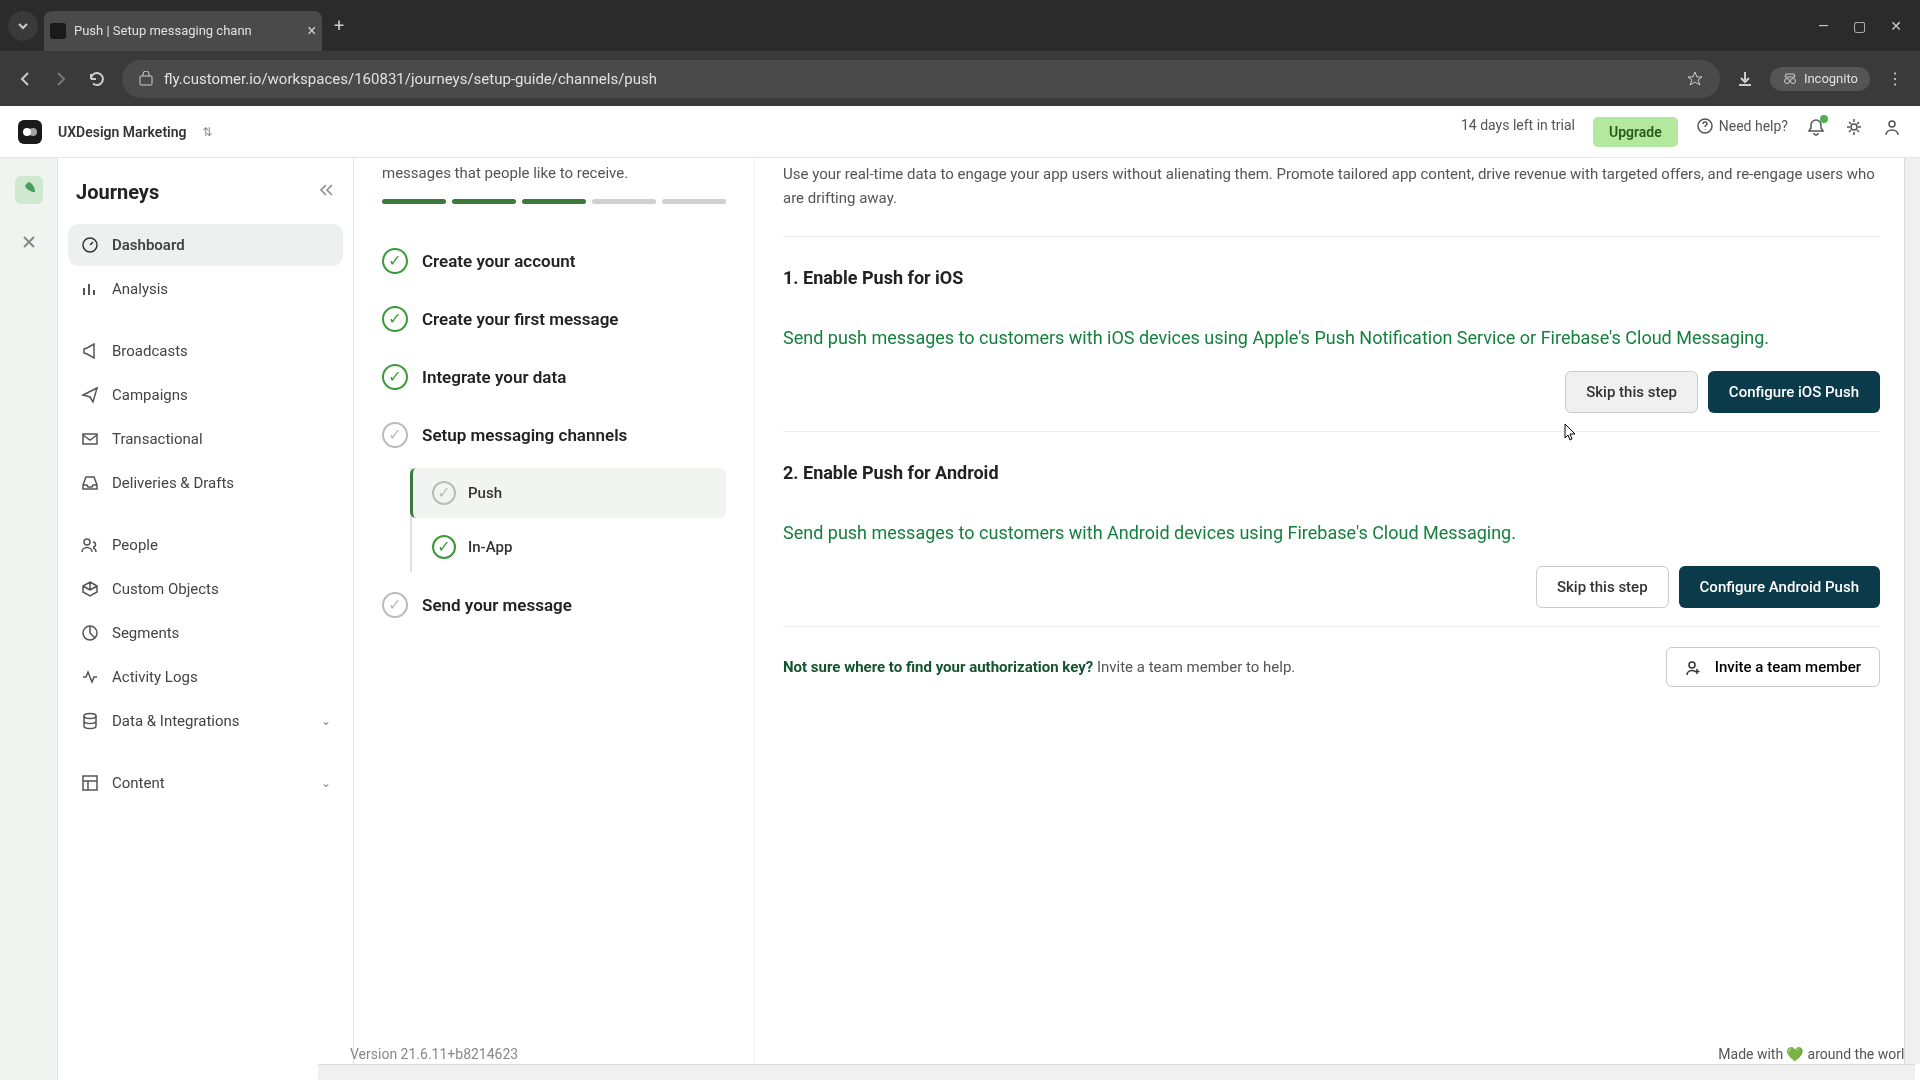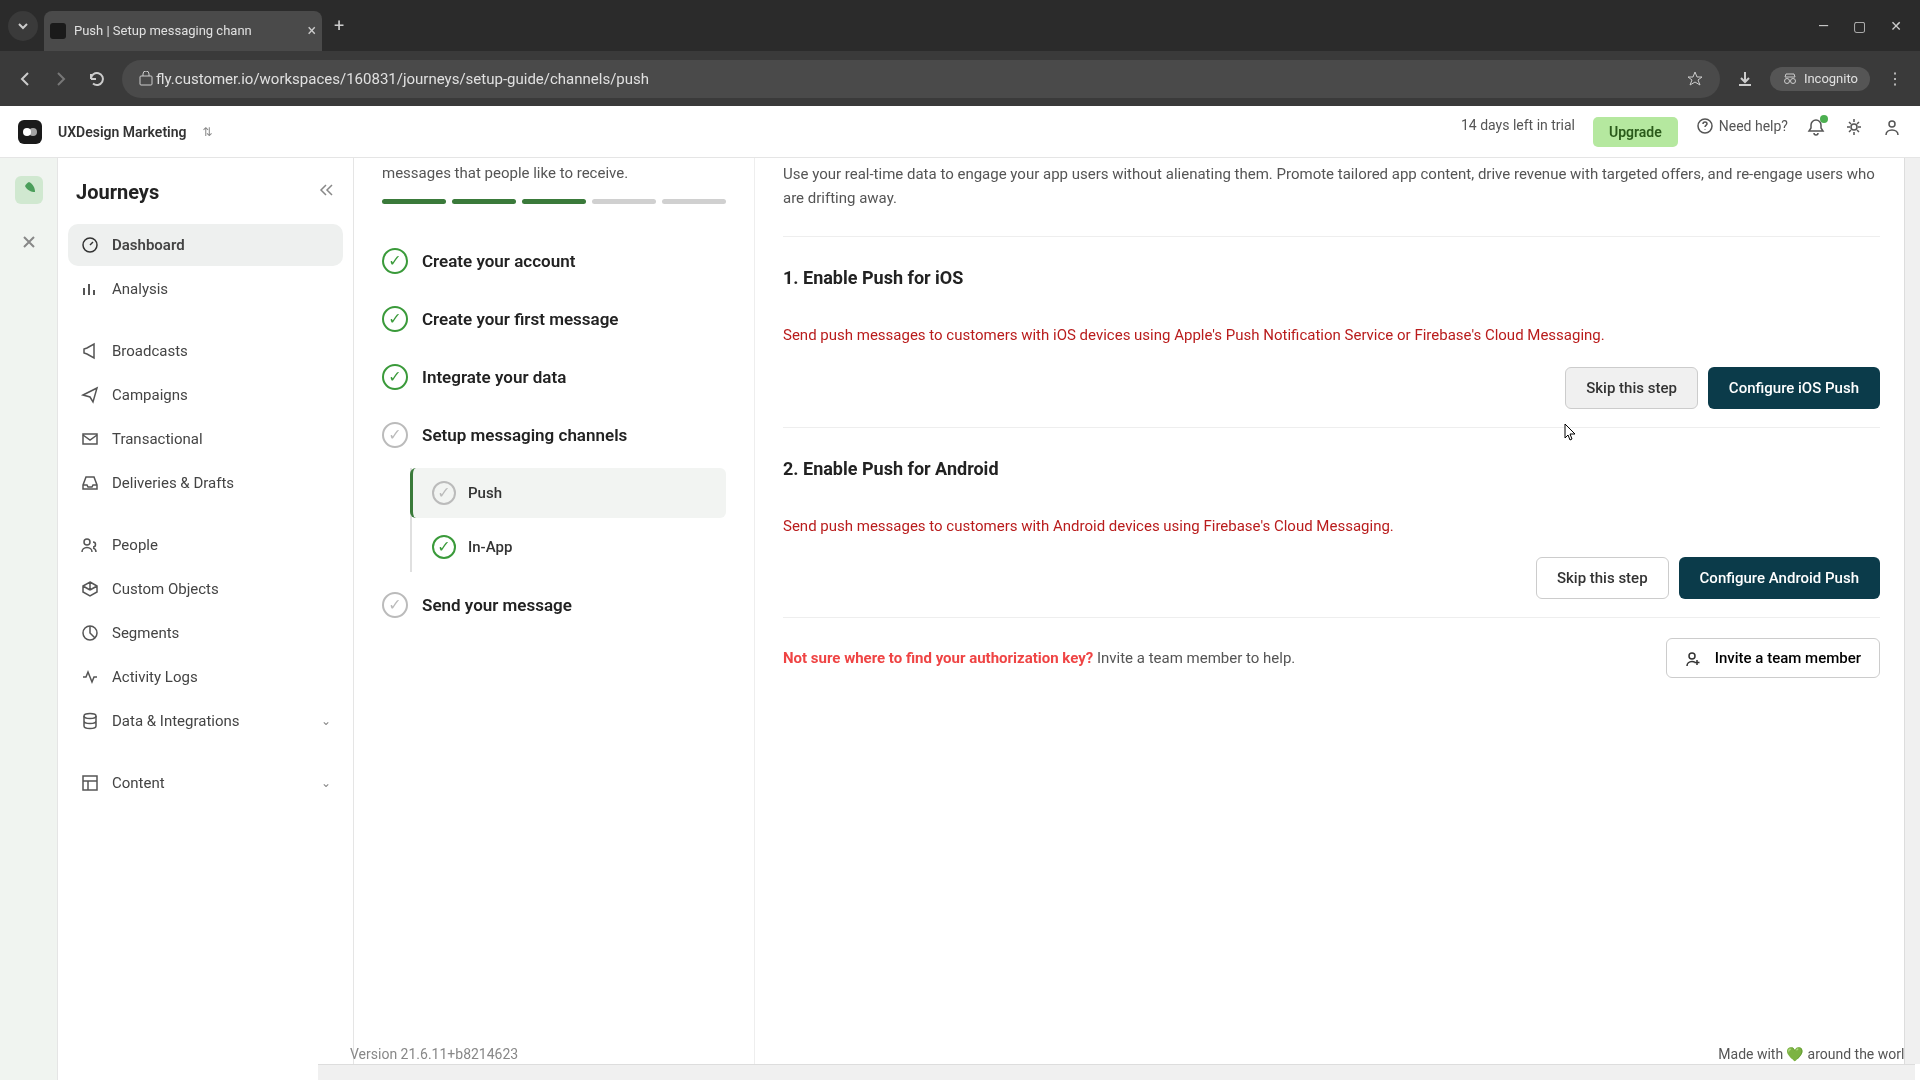--- a/index.html
+++ b/index.html
@@ -11,21 +11,21 @@
 .browser-tab { background: #4a4a4a; height: 40px; border-radius: 8px 8px 0 0; padding: 0 6px; display: flex; align-items: center; gap: 8px; margin-top: 10px; width: 278px; }
 .tab-favicon { width: 16px; height: 16px; background: #1a1a1a; border-radius: 3px; }
 .tab-title { color: #e0e0e0; font-size: 13px; flex: 1; white-space: nowrap; overflow: hidden; text-overflow: ellipsis; }
 .tab-close { color: #ccc; font-size: 16px; cursor: pointer; }
 .new-tab { color: #ccc; font-size: 18px; margin-left: 12px; cursor: pointer; }
 .window-controls { margin-left: auto; display: flex; gap: 24px; color: #ccc; padding-right: 10px; }
 .window-controls span { cursor: pointer; font-size: 14px; }
 
 .browser-toolbar { background: #3a3a3a; height: 55px; display: flex; align-items: center; padding: 0 14px; gap: 14px; }
 .toolbar-icon { color: #ccc; width: 22px; height: 22px; display: flex; align-items: center; justify-content: center; cursor: pointer; }
-.url-bar { flex: 1; background: #4a4a4a; height: 38px; border-radius: 20px; display: flex; align-items: center; padding: 0 16px; gap: 2px; }
+.url-bar { flex: 1; background: #4a4a4a; height: 38px; border-radius: 20px; display: flex; align-items: center; padding: 0 16px; gap: 10px; }
 .url-text { color: #e0e0e0; font-size: 15px; }
 .url-right { margin-left: auto; display: flex; gap: 16px; align-items: center; }
 .incognito-badge { background: #555; padding: 4px 12px; border-radius: 14px; color: #e0e0e0; font-size: 13px; display: flex; gap: 6px; }
 
 
 .app-header { background: #fff; height: 52px; border-bottom: 1px solid #e5e5e5; display: flex; align-items: center; padding: 0 18px; gap: 16px; }
 .app-logo { width: 24px; height: 24px; background: #1a1a1a; border-radius: 6px; display: flex; align-items: center; justify-content: center; color: #fff; font-weight: bold; }
 .workspace-name { font-size: 14px; font-weight: 600; color: #333; }
 .workspace-arrows { color: #888; font-size: 12px; }
 .header-right { margin-left: auto; display: flex; align-items: flex-start; gap: 18px; }
@@ -66,30 +66,30 @@
 .sub-steps { margin-left: 28px; border-left: 2px solid #e0e0e0; padding-left: 8px; }
 .sub-step { display: flex; align-items: center; gap: 12px; padding: 13px 12px; border-radius: 6px; margin: 4px 0; cursor: pointer; }
 .sub-step.active { background: #f2f4f2; border-left: 3px solid #3a7a3a; margin-left: -10px; padding-left: 19px; }
 .sub-step .step-check { width: 24px; height: 24px; }
 .sub-step-label { font-size: 15px; color: #333; font-weight: 500; }
 
 .detail-col { flex: 1; padding: 4px 40px 0 28px; border-left: 1px solid #eee; overflow-y: auto; }
 .detail-intro { color: #555; font-size: 15px; line-height: 1.6; padding-bottom: 26px; border-bottom: 1px solid #eee; }
 .detail-section { padding: 30px 0 18px; border-bottom: 1px solid #eee; }
 .section-title { font-size: 18px; font-weight: 700; color: #222; margin-bottom: 10px; }
-.section-desc { color: #b91c1c; font-size: 15px; line-height: 1.5; margin-bottom: 20px; margin-top: 36px; }
+.section-desc { color: #15803d; font-size: 18px; line-height: 1.5; margin-bottom: 20px; margin-top: 36px; }
 .section-actions { display: flex; justify-content: flex-end; gap: 10px; }
 .btn { padding: 11px 20px; border-radius: 6px; font-size: 15px; font-weight: 500; cursor: pointer; border: 1px solid transparent; }
 .btn-secondary { background: #fff; border-color: #ccc; color: #333; }
 .btn-secondary.hover { background: #f0f0f0; }
 .btn-primary { background: #0b3b4a; color: #fff; }
 
 .invite-row { display: flex; align-items: center; padding: 20px 0; gap: 10px; }
 .invite-text { font-size: 15px; color: #555; }
-.invite-text strong { color: #ef4444; font-weight: 700; }
+.invite-text strong { color: #14532d; font-weight: 700; }
 .invite-btn { margin-left: auto; background: #fff; border: 1px solid #ccc; padding: 10px 18px; border-radius: 6px; font-size: 15px; font-weight: 500; cursor: pointer; display: flex; align-items: flex-end; gap: 14px; }
 
 .footer { position: absolute; bottom: 18px; left: 350px; right: 4px; display: flex; justify-content: space-between; font-size: 14px; color: #888; }
 .footer-right { color: #555; }
 .heart { color: #4a9e5a; }
 
 .scrollbar-bottom { position: absolute; bottom: 0; left: 318px; right: 5px; height: 16px; background: #f0f0f0; border-top: 1px solid #ddd; }
 .scrollbar-right { position: absolute; top: 158px; right: 0; bottom: 16px; width: 16px; background: #f0f0f0; border-left: 1px solid #ddd; }
 
 .cursor { position: absolute; top: 422px; left: 1562px; width: 16px; height: 20px; pointer-events: none; z-index: 100; }

